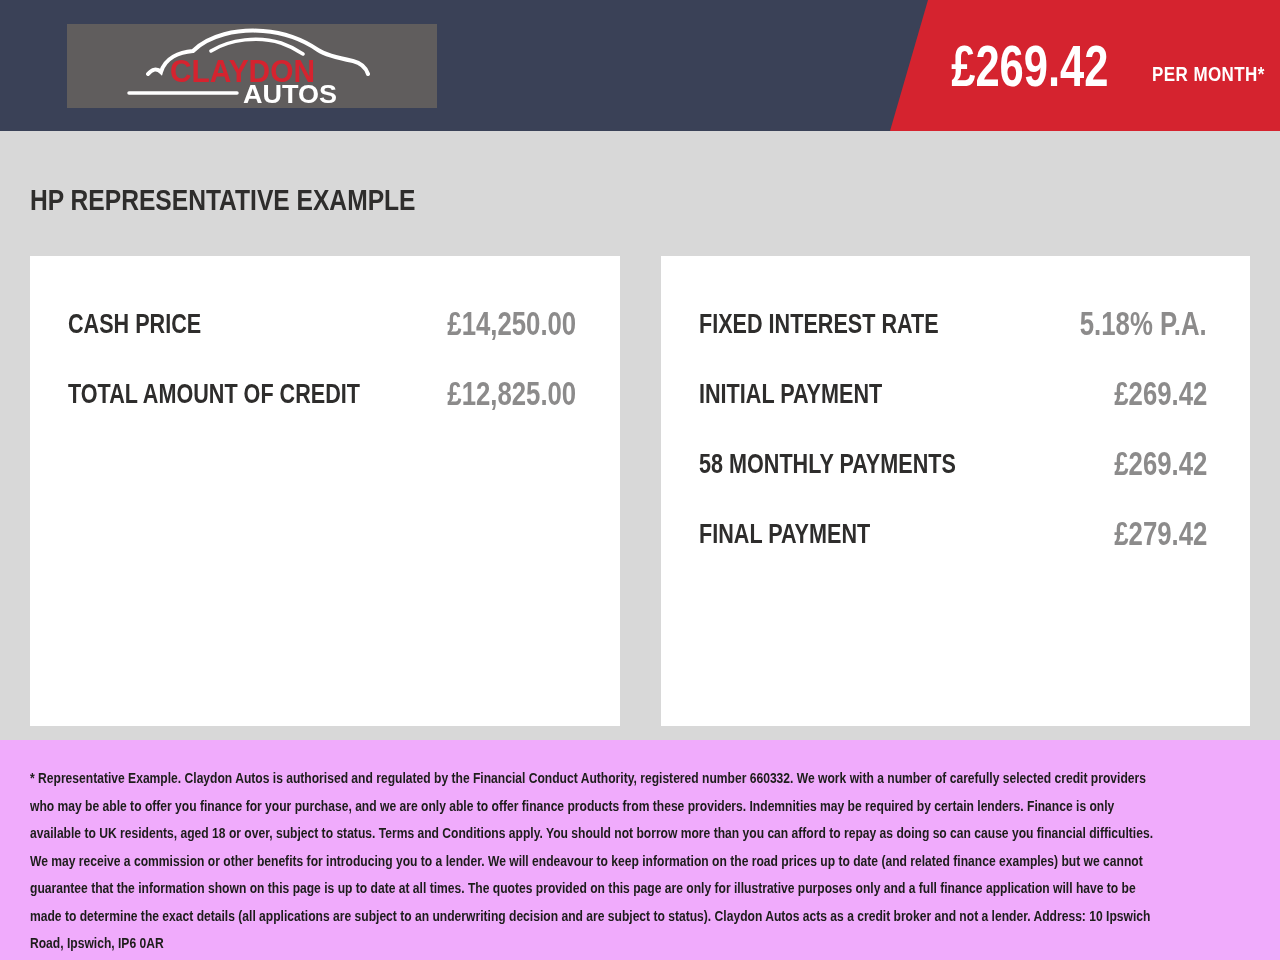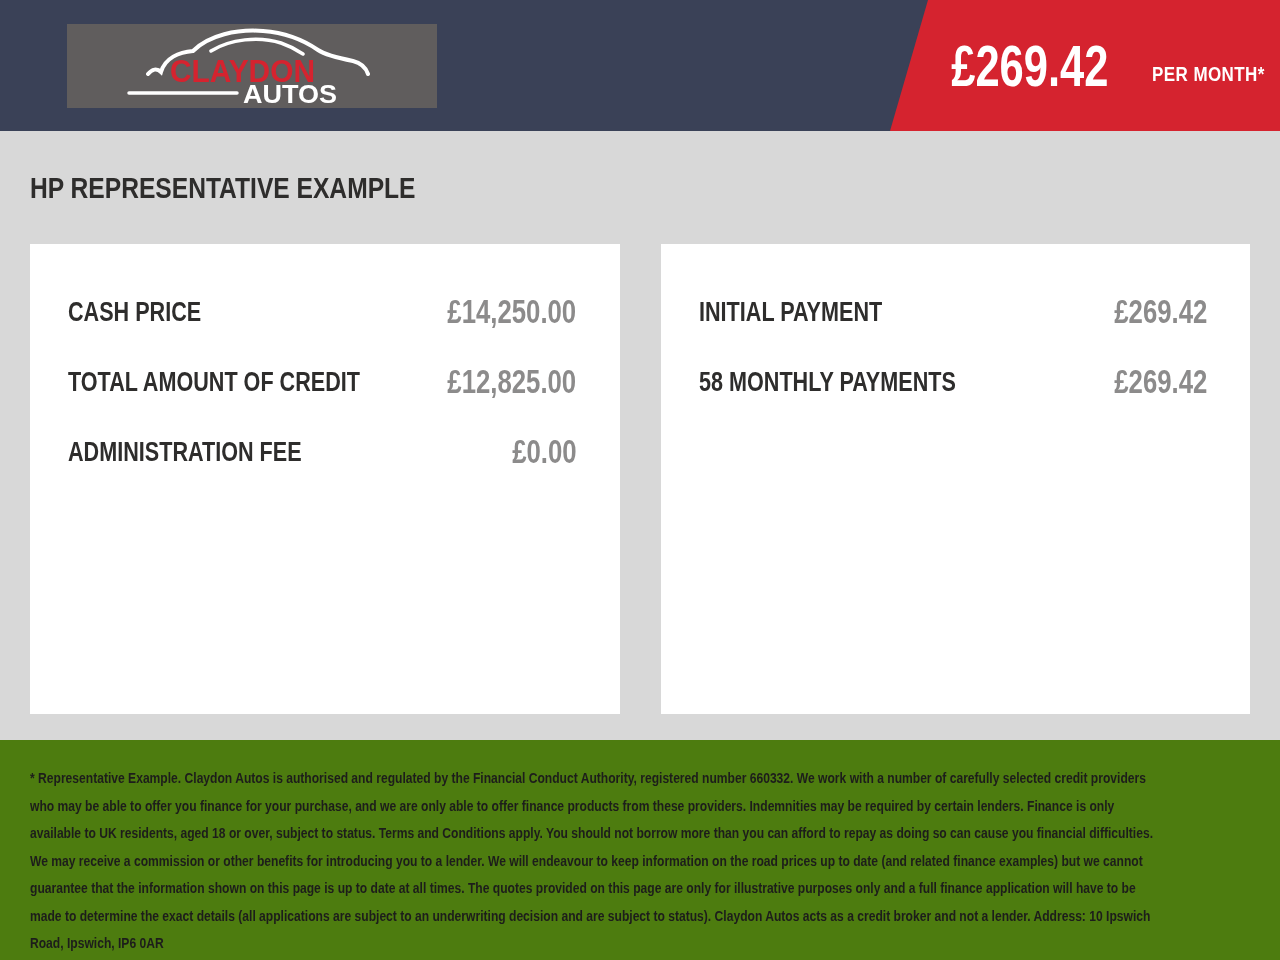--- a/index.html
+++ b/index.html
@@ -18,39 +18,39 @@
                 clip-path:polygon(40px 0, 100% 0, 100% 100%, 2px 100%);
                 display:flex; align-items:center; justify-content:center;
                 padding-left:42px; gap:18px; }
   .price-main { display:inline-block; color:#ffffff; font-size:58px; font-weight:bold;
                 white-space:nowrap; transform:scaleX(0.75); transform-origin:center; }
   .price-suffix { display:inline-block; color:#ffffff; font-size:20px; font-weight:bold;
                   white-space:nowrap; margin-top:18px; letter-spacing:0.5px;
                   transform:scaleX(0.85); transform-origin:left center; }
 
   
-  .band { width:1280px; height:609px; background:#d8d8d8; padding-top:40px; }
+  .band { width:1280px; height:609px; background:#d8d8d8; padding-top:52px; }
 
   .page-title { display:inline-block; margin-left:30px; font-size:30px; font-weight:bold;
                 color:#2e2d2c; white-space:nowrap;
                 transform:scaleX(0.82); transform-origin:left center; }
 
   .cards { display:flex; gap:41px; margin:39px 30px 0 30px; }
   .card { flex:1; background:#ffffff; height:470px; padding-top:33px; }
 
   .row { position:relative; height:70px; }
   .lbl { position:absolute; left:38px; top:50%; white-space:nowrap;
          font-size:27px; font-weight:bold; color:#2e2d2c;
          transform:translateY(-50%) scaleX(0.8); transform-origin:left center; }
   .val { position:absolute; right:43px; top:50%; white-space:nowrap;
          font-size:33px; font-weight:bold; color:#8c8b8b;
          transform:translateY(-50%) scaleX(0.78); transform-origin:right center; }
 
   
-  .footer { width:1280px; height:220px; background:#4d7c0f; padding:24px 0 0 30px; }
+  .footer { width:1280px; height:220px; background:#f0abfc; padding:24px 0 0 30px; }
   .disclaimer { width:1440px; font-size:15.5px; line-height:27.5px; font-weight:bold;
                 color:#1d1d1b; transform:scaleX(0.78); transform-origin:top left; }
 </style>
 </head>
 <body>
 
 <div class="header">
 
   <div class="logo-box">
     <svg viewBox="0 0 370 84" xmlns="http://www.w3.org/2000/svg">
@@ -76,34 +76,38 @@
 
     <div class="card">
       <div class="row">
         <span class="lbl">CASH PRICE</span>
         <span class="val">£14,250.00</span>
       </div>
       <div class="row">
         <span class="lbl">TOTAL AMOUNT OF CREDIT</span>
         <span class="val">£12,825.00</span>
       </div>
-      <div class="row">
-        <span class="lbl">ADMINISTRATION FEE</span>
-        <span class="val">£0.00</span>
-      </div>
     </div>
 
     <div class="card">
+      <div class="row">
+        <span class="lbl">FIXED INTEREST RATE</span>
+        <span class="val">5.18% P.A.</span>
+      </div>
       <div class="row">
         <span class="lbl">INITIAL PAYMENT</span>
         <span class="val">£269.42</span>
       </div>
       <div class="row">
         <span class="lbl">58 MONTHLY PAYMENTS</span>
         <span class="val">£269.42</span>
+      </div>
+      <div class="row">
+        <span class="lbl">FINAL PAYMENT</span>
+        <span class="val">£279.42</span>
       </div>
     </div>
 
   </div>
 </div>
 
 <div class="footer">
   <p class="disclaimer">* Representative Example. Claydon Autos is authorised and regulated by the Financial Conduct Authority, registered number 660332. We work with a number of carefully selected credit providers who may be able to offer you finance for your purchase, and we are only able to offer finance products from these providers. Indemnities may be required by certain lenders. Finance is only available to UK residents, aged 18 or over, subject to status. Terms and Conditions apply. You should not borrow more than you can afford to repay as doing so can cause you financial difficulties. We may receive a commission or other benefits for introducing you to a lender. We will endeavour to keep information on the road prices up to date (and related finance examples) but we cannot guarantee that the information shown on this page is up to date at all times. The quotes provided on this page are only for illustrative purposes only and a full finance application will have to be made to determine the exact details (all applications are subject to an underwriting decision and are subject to status). Claydon Autos acts as a credit broker and not a lender. Address: 10 Ipswich Road, Ipswich, IP6 0AR</p>
 </div>
 

